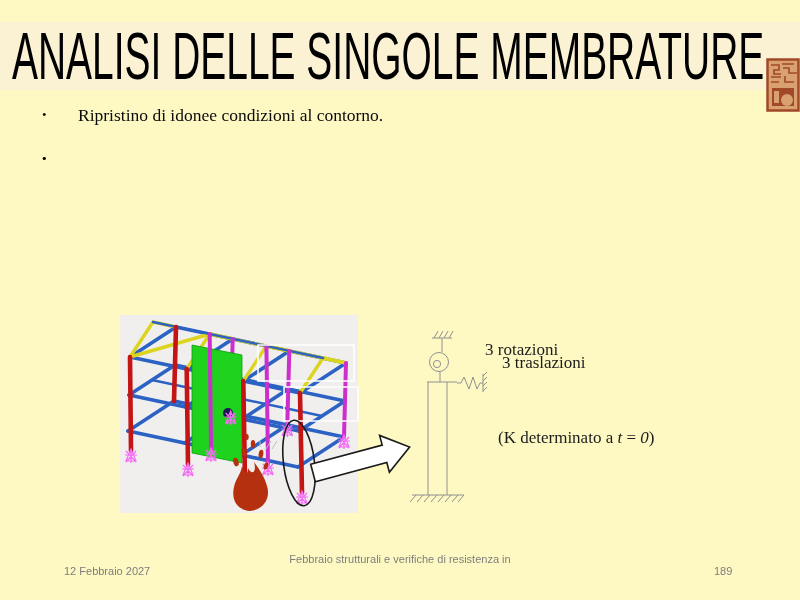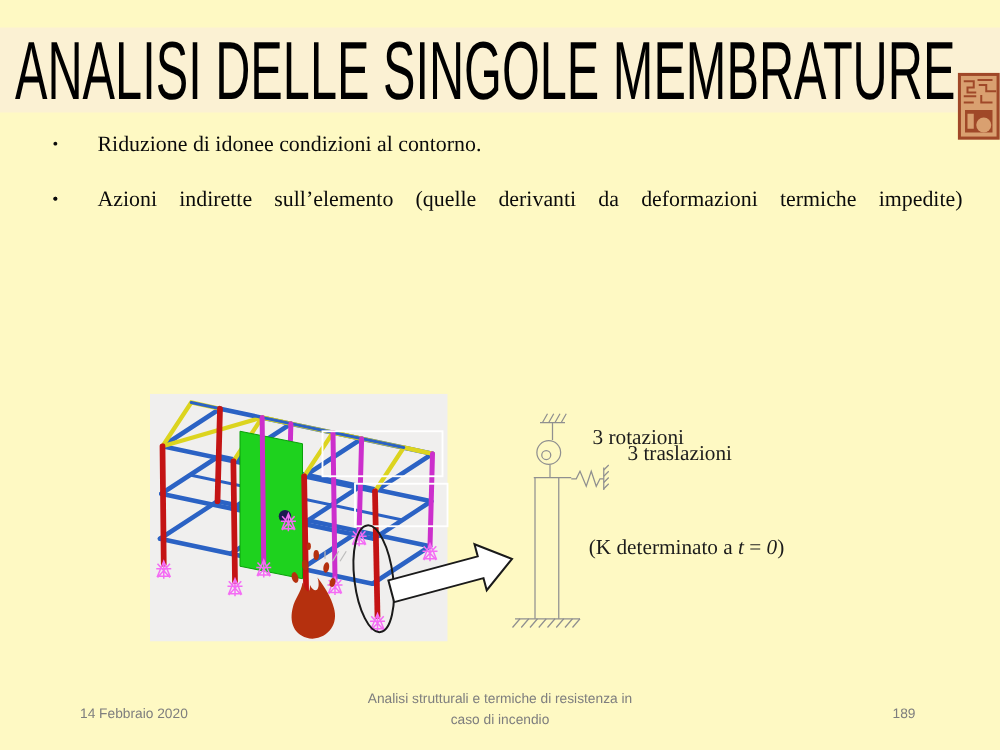--- a/index.html
+++ b/index.html
@@ -44,23 +44,23 @@
   .flame   { fill:var(--flame_red,#B5300E); }
   .faint   { stroke:#bdbdbd; stroke-width:1; fill:none; }
   .whitebox{ stroke:#ffffff; stroke-width:1.5; fill:none; }
   .ellipseMark { stroke:#1a1a1a; stroke-width:1.6; fill:none; }
   .arrowShape  { fill:#ffffff; stroke:#1a1a1a; stroke-width:1.6; stroke-linejoin:miter; }
   .diag    { stroke:#909090; stroke-width:1; fill:none; }
   .sphere  { fill:#1a1a50; }
 
   .fig-label { position:absolute; font-family:"Liberation Serif", serif;
                font-size:17px; color:#1c1c1c; white-space:nowrap; }
-  .lbl-rot   { left:474px; top:340px;text-align:center; }
+  .lbl-rot   { left:485px; top:340px;text-align:center; }
   .lbl-tra   { left:502px; top:353px; }
-  .lbl-k     { left:471px; top:428px; }
+  .lbl-k     { left:498px; top:428px; }
 
   
   .footer-date    { position:absolute; left:64px;  top:565px; font-size:11px; color:#7e7e7e; }
   .footer-caption { position:absolute; left:270px; top:551px; width:260px; text-align:center;
                     font-size:11px; line-height:17px; color:#7e7e7e; }
   .footer-page    { position:absolute; left:714px; top:565px; font-size:11px; color:#7e7e7e; }
 </style>
 </head>
 <body>
 
@@ -74,30 +74,29 @@
       <circle cx="21" cy="42" r="6" fill="#D9A070"></circle>
       <rect x="8" y="33" width="5" height="12" fill="#D9A070"></rect>
     </svg>
     <span class="title-text">ANALISI DELLE SINGOLE MEMBRATURE</span>
   </div>
 
   <div class="bullets">
 
     <div class="para p1">
       <span class="marker">•</span>
-      <div class="line ind"><span>Riduzione di idonee condizioni al contorno.</span></div>
+      <div class="line ind"><span>Ripristino di idonee condizioni al contorno.</span></div>
     </div>
 
     <div class="para p2">
       <span class="marker">•</span>
     </div>
 
     <div class="para p3">
       <span class="marker">•</span>
-      <div class="line ind just"><span>Azioni indirette sull’elemento (quelle derivanti da deformazioni termiche impedite)</span></div>
     </div>
   </div>
 
   <svg class="structure-fig" width="310" height="205" viewBox="0 0 310 205">
     <defs>
       <g id="sup">
         <path d="M0,-7 L-5,5 L5,5 Z M0,-7 L0,7 M-6,-1 L6,-1 M-5,-5 L5,6 M5,-5 L-5,6"></path>
       </g>
     </defs>
 
@@ -221,20 +220,19 @@
 
       <path d="M12,170 L64,170"></path>
       <path d="M16,170 L10,177 M23,170 L17,177 M30,170 L24,177 M37,170 L31,177 M44,170 L38,177 M51,170 L45,177 M58,170 L52,177 M64,170 L58,177"></path>
     </g>
   </svg>
 
   <div class="fig-label lbl-rot">3 rotazioni</div>
   <div class="fig-label lbl-tra">3 traslazioni</div>
   <div class="fig-label lbl-k"><span>(K determinato a </span><span class="it">t</span><span> = </span><span class="it">0</span><span>)</span></div>
 
-  <div class="footer-date">14 Febbraio 2020</div>
+  <div class="footer-date">12 Febbraio 2027</div>
   <div class="footer-caption">
-    <div>Analisi strutturali e termiche di resistenza in</div>
-    <div>caso di incendio</div>
+    <div>Febbraio strutturali e verifiche di resistenza in</div>
   </div>
   <div class="footer-page">189</div>
 
 </div>
 
 </body></html>

